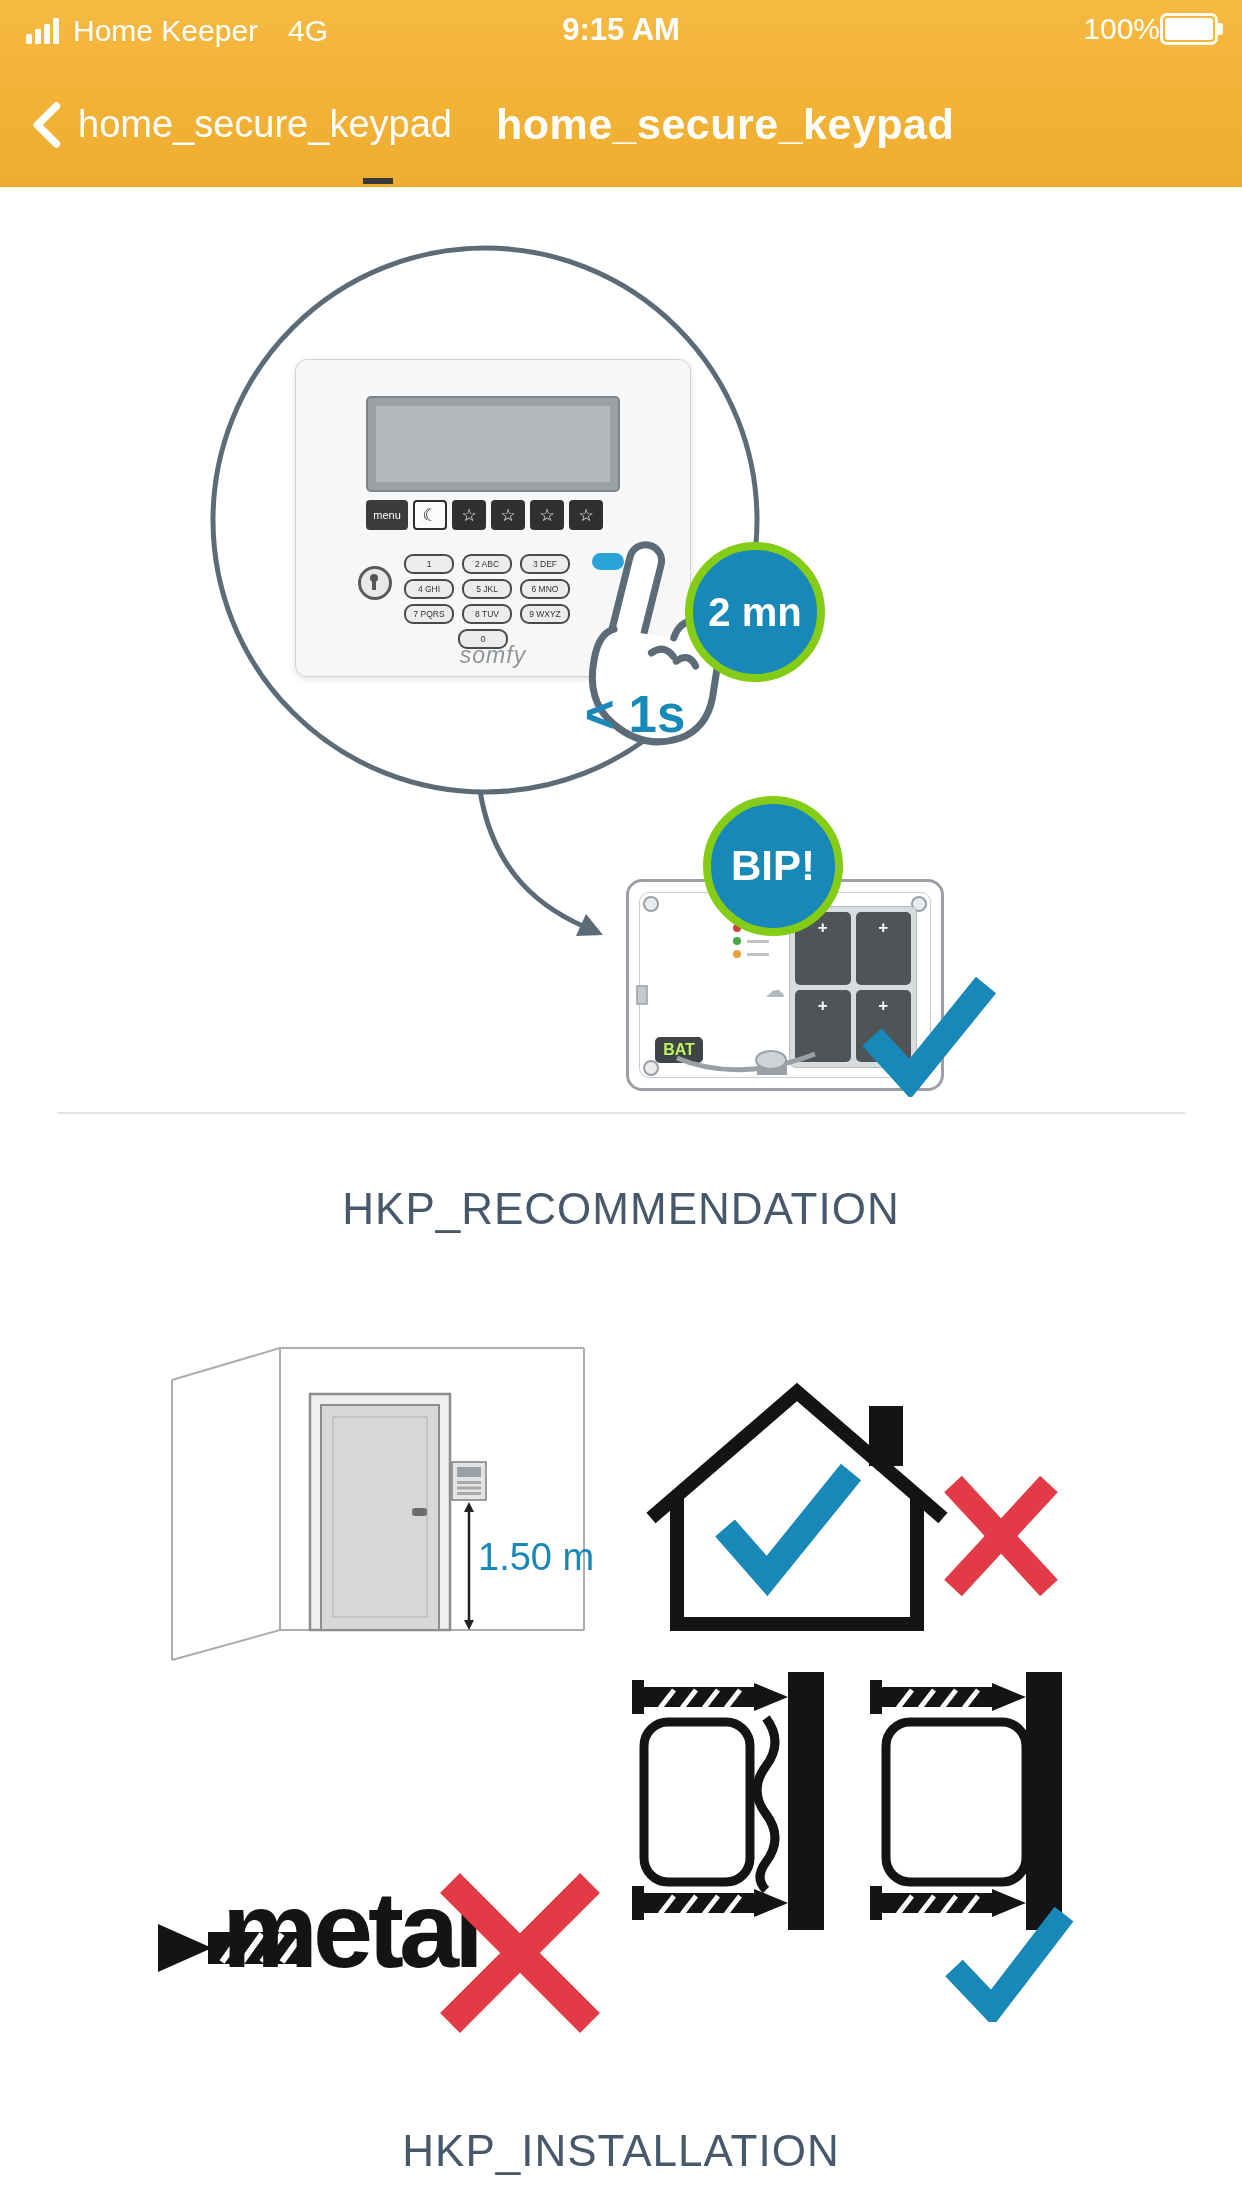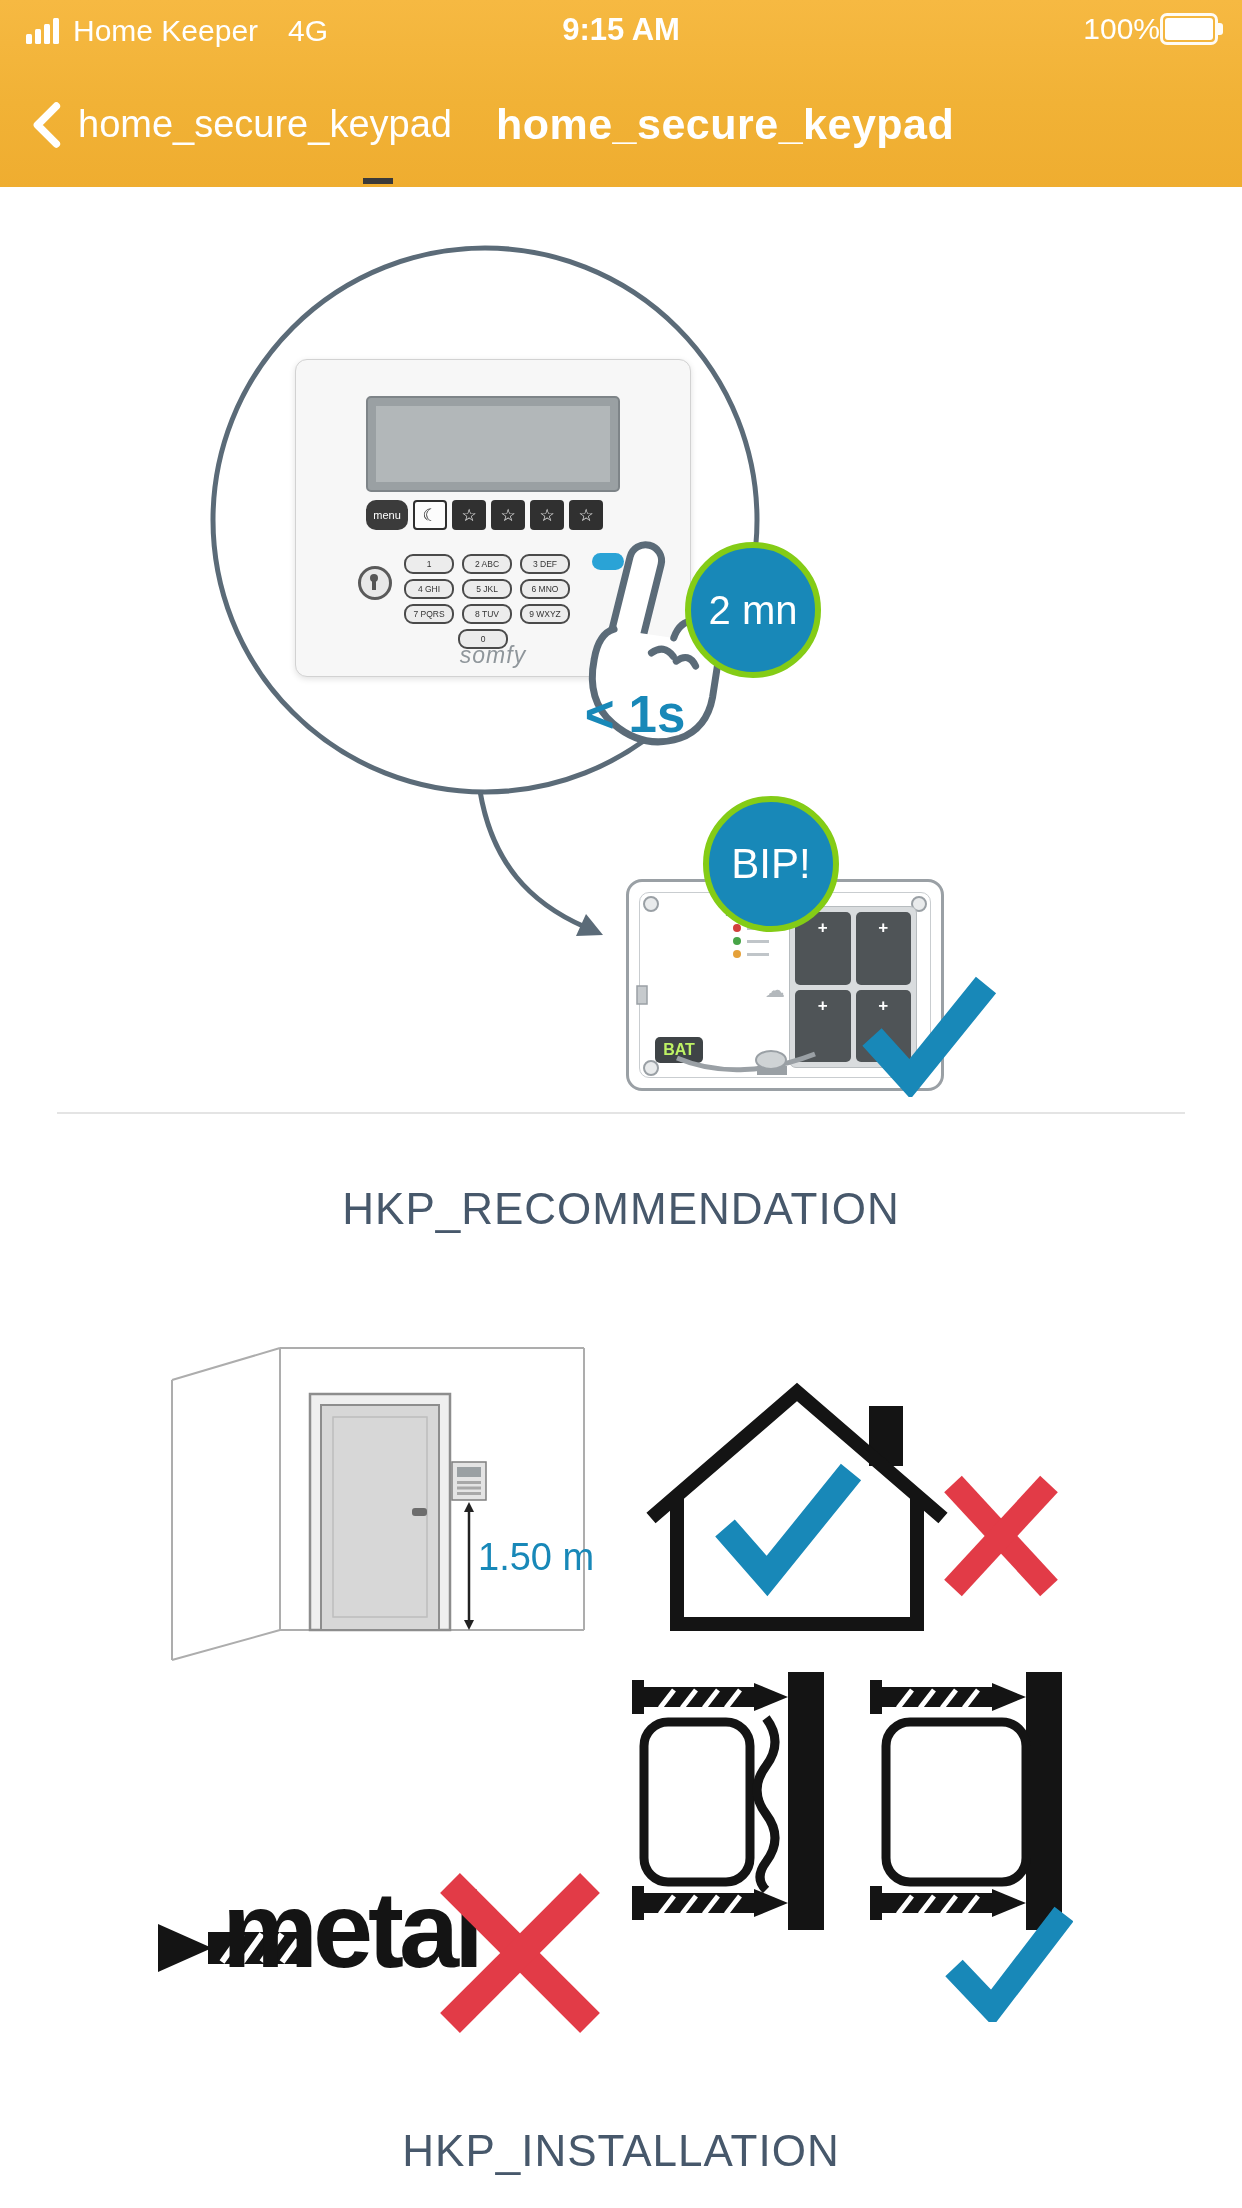--- a/index.html
+++ b/index.html
@@ -40,38 +40,38 @@
   .handsvg{left:540px;top:330px;width:260px;height:260px;z-index:4;}
   .checksvg{left:850px;top:780px;width:170px;height:130px;z-index:5;}
 
   .device{position:absolute;left:295px;top:172px;width:394px;height:316px;background:#f7f7f7;
           border:1px solid #d2d2d2;border-radius:12px;box-shadow:0 2px 6px rgba(0,0,0,.12);z-index:2;}
   .screen{position:absolute;left:70px;top:36px;width:250px;height:92px;background:#9aa0a3;
           border:2px solid #7e8488;border-radius:5px;}
   .screen-in{position:absolute;inset:8px;background:#b2b7b9;}
   .fnrow{position:absolute;left:70px;top:140px;display:flex;gap:5px;}
   .k{height:30px;display:flex;align-items:center;justify-content:center;border-radius:4px;}
-  .k.menu{width:42px;background:#3b3b3b;color:#fff;font-size:11px;border-radius:10px;}
+  .k.menu{width:42px;background:#3b3b3b;color:#fff;font-size:11px;}
   .k.moon{width:34px;background:#fcfcfc;border:2px solid #2e2e2e;color:#222;font-size:17px;box-sizing:border-box;}
   .k.star{width:34px;background:#303030;color:#fff;font-size:17px;}
   .bluekey{position:absolute;left:296px;top:193px;width:32px;height:17px;background:#2AA3D6;border-radius:9px;}
   .digits{position:absolute;left:108px;top:194px;}
   .drow{display:flex;gap:8px;margin-bottom:5px;}
   .pill{width:46px;height:16px;background:#ececec;border:2px solid #4a4a4a;border-radius:9px;
         display:flex;align-items:center;justify-content:center;font-size:8.5px;color:#333;white-space:nowrap;}
   .drow.zero{justify-content:center;width:158px;}
   .keyicon{position:absolute;left:62px;top:206px;width:28px;height:28px;border:3px solid #5a5a5a;
            border-radius:50%;background:#e8e8e8;}
   .keyicon::before{content:"";position:absolute;left:9px;top:5px;width:8px;height:8px;border-radius:50%;background:#555;}
   .keyicon::after{content:"";position:absolute;left:11px;top:12px;width:4px;height:9px;background:#555;}
   .brand{position:absolute;left:0;right:0;top:282px;text-align:center;font-style:italic;
          color:#8f969b;font-size:23px;letter-spacing:1px;}
 
-  .badge{position:absolute;width:124px;height:124px;border:6px solid #84cc16;border-radius:50%;
-         background:#1888B8;color:#fff;font-weight:400;display:flex;align-items:center;justify-content:center;}
+  .badge{position:absolute;width:124px;height:124px;border:8px solid #84cc16;border-radius:50%;
+         background:#1888B8;color:#fff;font-weight:700;display:flex;align-items:center;justify-content:center;}
   .b2mn{left:685px;top:355px;font-size:40px;z-index:6;}
   .bip{left:703px;top:609px;font-size:42px;z-index:6;}
   .press{position:absolute;left:560px;top:498px;width:150px;text-align:center;color:#1888B8;
          font-size:51px;font-weight:600;z-index:6;}
 
   .backpanel{position:absolute;left:626px;top:692px;width:312px;height:206px;background:#fff;
              border:3px solid #9aa0a5;border-radius:16px;z-index:3;}
   .backpanel::before{content:"";position:absolute;inset:10px;border:1.5px solid #c9cdd0;border-radius:10px;}
   .screwdot{position:absolute;width:12px;height:12px;border:2px solid #9aa0a5;border-radius:50%;background:#e9ebec;}
   .sd1{left:14px;top:14px}.sd2{left:282px;top:14px}.sd3{left:14px;top:178px}

